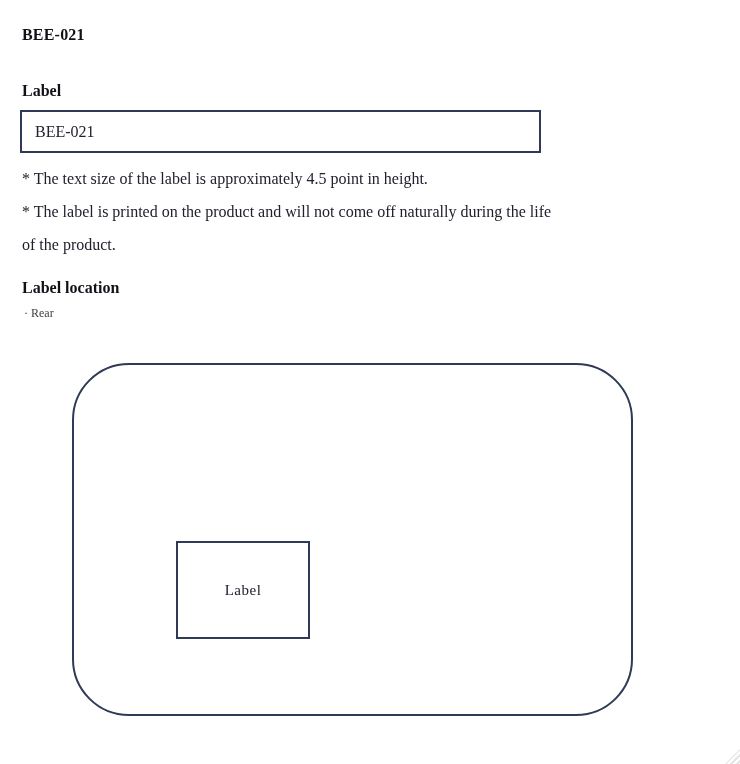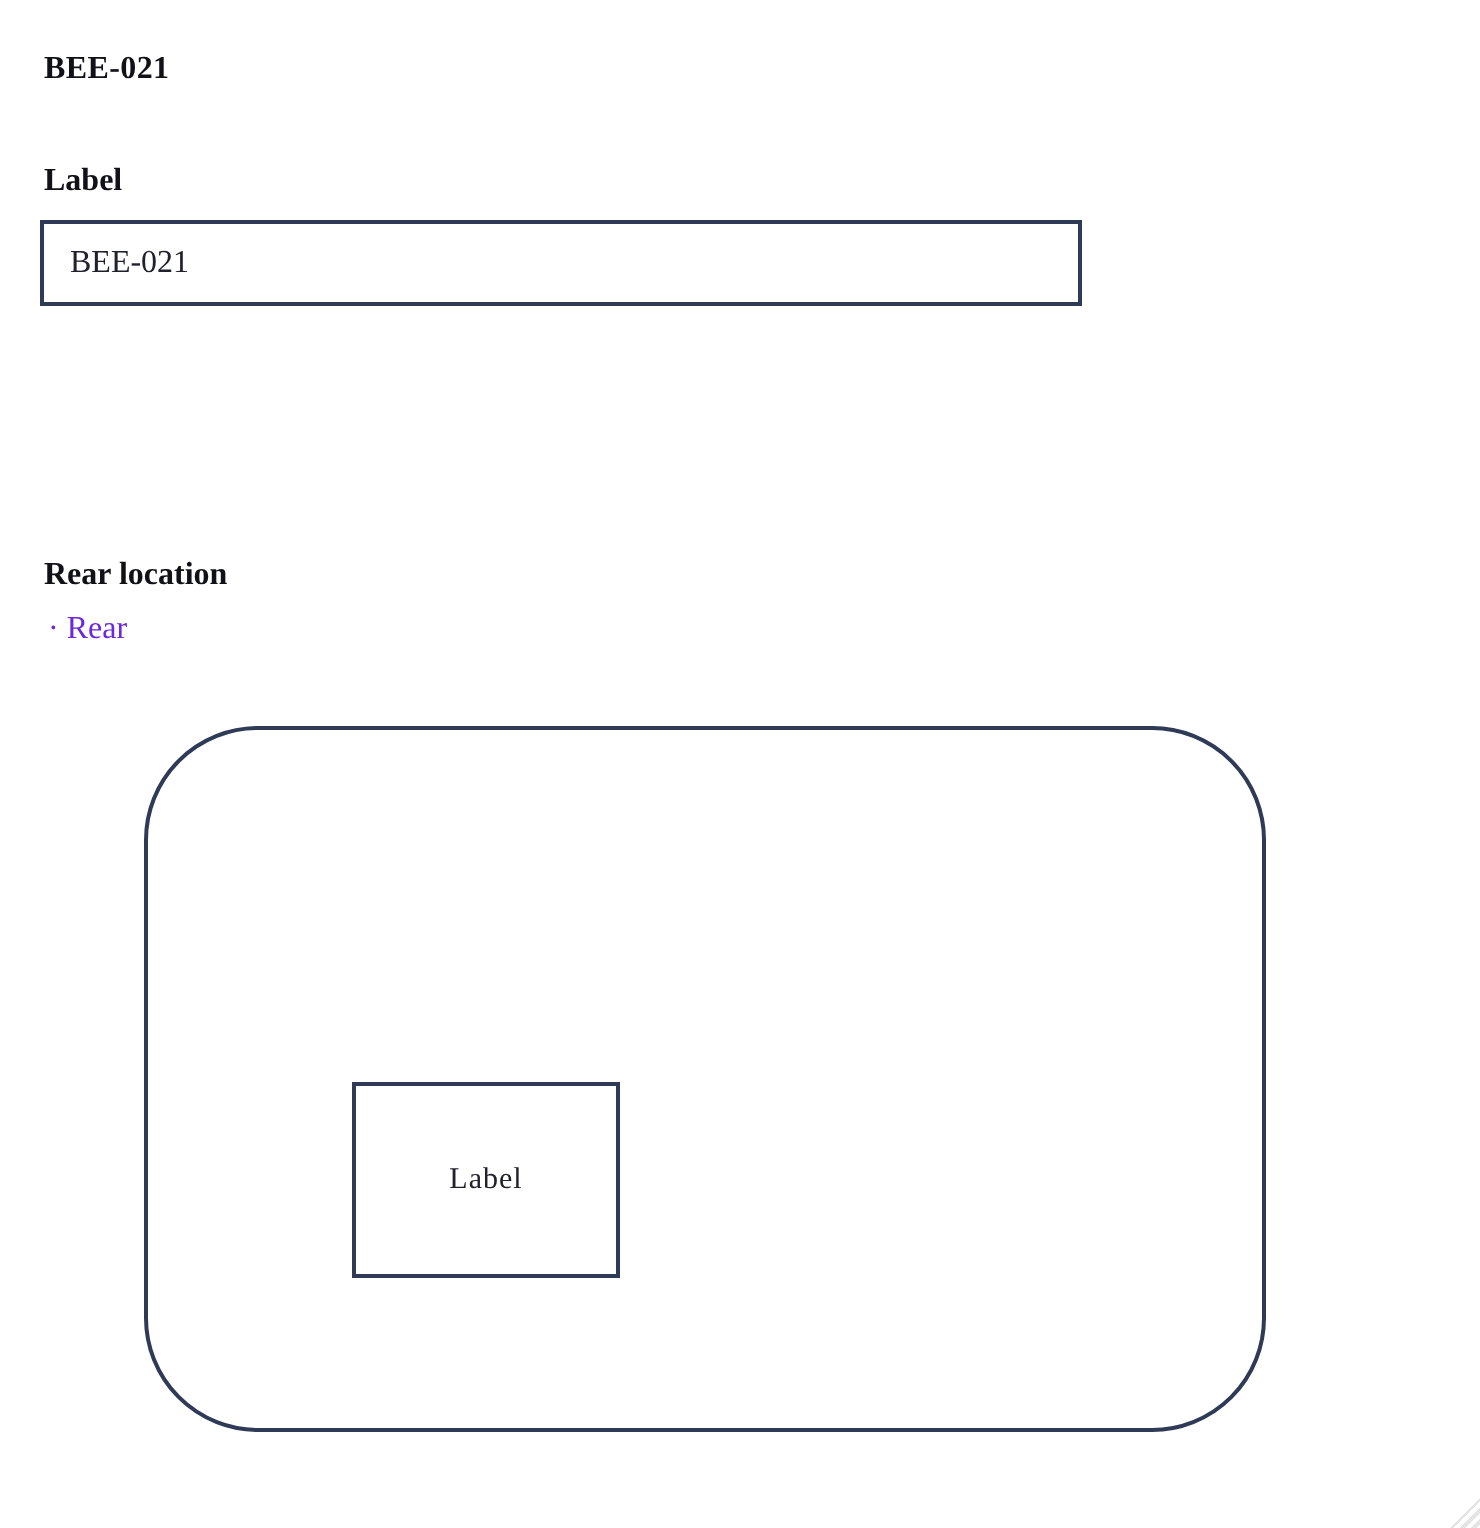--- a/index.html
+++ b/index.html
@@ -67,22 +67,22 @@
     line-height: 33px;
     height: 33px;
     white-space: nowrap;
     color: #21212e;
   }
 
   .bullet-line {
     position: absolute;
     left: 24px;
     top: 306px;
-    font-size: 16px;
-    color: #6d28d9;
+    font-size: 12px;
+    color: #404040;
   }
 
   .device-outline {
     position: absolute;
     left: 72px;
     top: 363px;
     width: 561px;
     height: 353px;
     border: 2px solid #2e3a56;
     border-radius: 57px;
@@ -133,22 +133,27 @@
   <div class="doc-title">BEE-021</div>
 
   <div class="section-heading heading-label">Label</div>
 
   <div class="fcc-box">
     <span>BEE-021</span>
     <span class="fcc-gap"></span>
     <span class="fcc-gap"></span>
   </div>
 
+  <div class="notes">
+    <div class="note-line">* The text size of the label is approximately 4.5 point in height.</div>
+    <div class="note-line">* The label is printed on the product and will not come off naturally during the life</div>
+    <div class="note-line">of the product.</div>
+  </div>
 
-  <div class="section-heading heading-location">Rear location</div>
+  <div class="section-heading heading-location">Label location</div>
 
   <div class="bullet-line">· Rear</div>
 
   <div class="device-outline">
     <div class="device-label-box">
       <span class="device-label-text">Label</span>
     </div>
   </div>
 
   <div class="resize-grip"></div>

